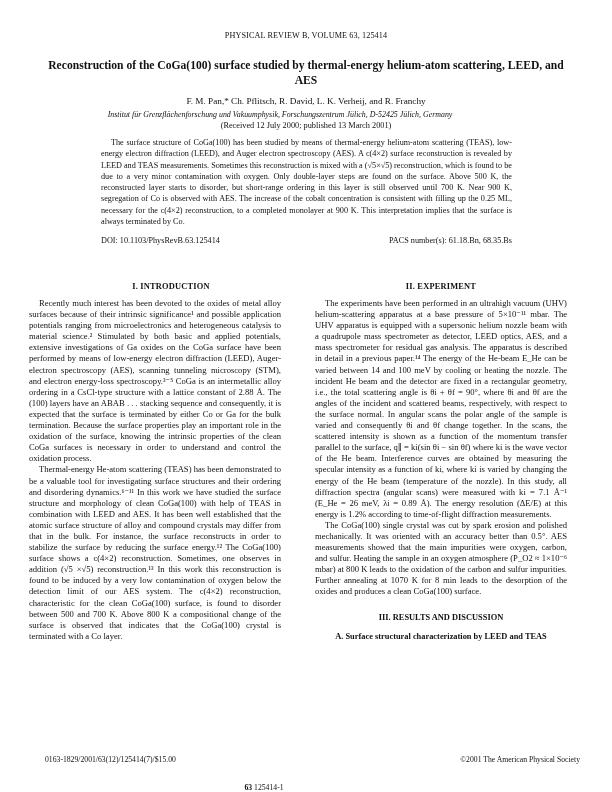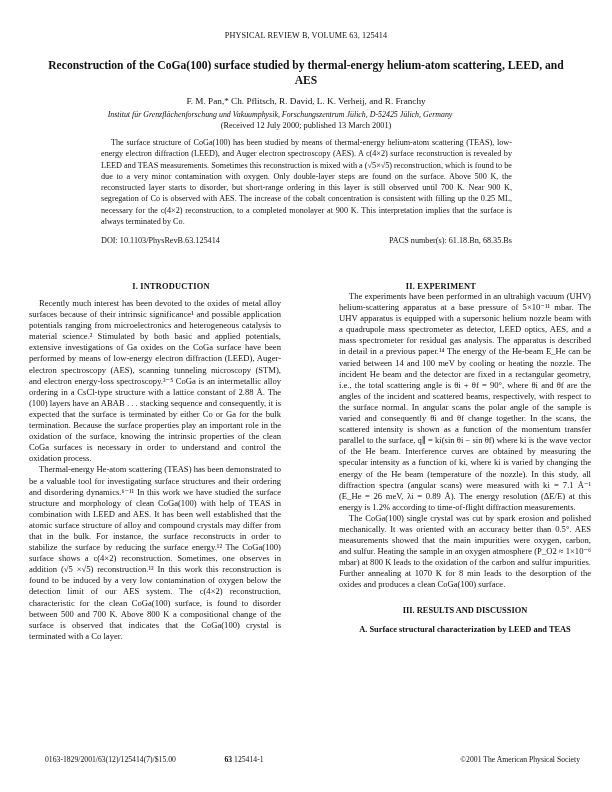--- a/index.html
+++ b/index.html
@@ -12,29 +12,29 @@
   .title { top: 58px; left: 40px; width: 532px; text-align: center; font-weight: bold; font-size: 11.6px; line-height: 15px; }
   .authors { top: 96px; left: 0; width: 612px; text-align: center; font-size: 9.2px; }
   .affil { top: 110px; left: 0; width: 560px; text-align: center; font-size: 7.9px; font-style: italic; }
   .received { top: 121px; left: 0; width: 612px; text-align: center; font-size: 8.3px; }
   .abstract { top: 137px; left: 101px; width: 411px; font-size: 8.2px; line-height: 11.3px; text-align: justify; text-indent: 10px; }
   .doi { top: 236px; left: 101px; font-size: 8.2px; }
   .pacs { top: 236px; right: 100px; font-size: 8.2px; }
   .col { font-size: 8.6px; line-height: 11.1px; text-align: justify; width: 252px; }
   .col p { margin: 0; text-indent: 10px; }
   .colL { top: 298px; left: 29px; }
-  .colR { top: 291px; left: 315px; margin-left: 24px; }
+  .colR { top: 298px; left: 315px; }
   .sechead { font-weight: bold; text-align: center; font-size: 8.4px; letter-spacing: 0.2px; }
   .h1 { top: 282px; left: 45px; width: 252px; }
   .h2 { top: 282px; left: 315px; width: 252px; }
   .subhead { font-weight: bold; text-align: center; font-size: 8.4px; margin: 8px 0 3px 0; }
   .sec3 { font-weight: bold; text-align: center; font-size: 8.4px; margin: 14px 0 6px 0; }
   .footer { top: 755px; font-size: 7.7px; }
   .fL { left: 45px; }
-  .fC { left: 0; width: 488px; text-align: center; }
+  .fC { left: 0; width: 528px; text-align: center; margin-top: 28px; }
   .fR { right: 32px; }
 </style>
 </head>
 <body>
 
 <div class="abs journal">PHYSICAL REVIEW B, VOLUME 63, 125414</div>
 
 <div class="abs title">Reconstruction of the CoGa(100) surface studied by thermal-energy helium-atom scattering, LEED, and AES</div>
 
 <div class="abs authors">F. M. Pan,* Ch. Pflitsch, R. David, L. K. Verheij, and R. Franchy</div>

